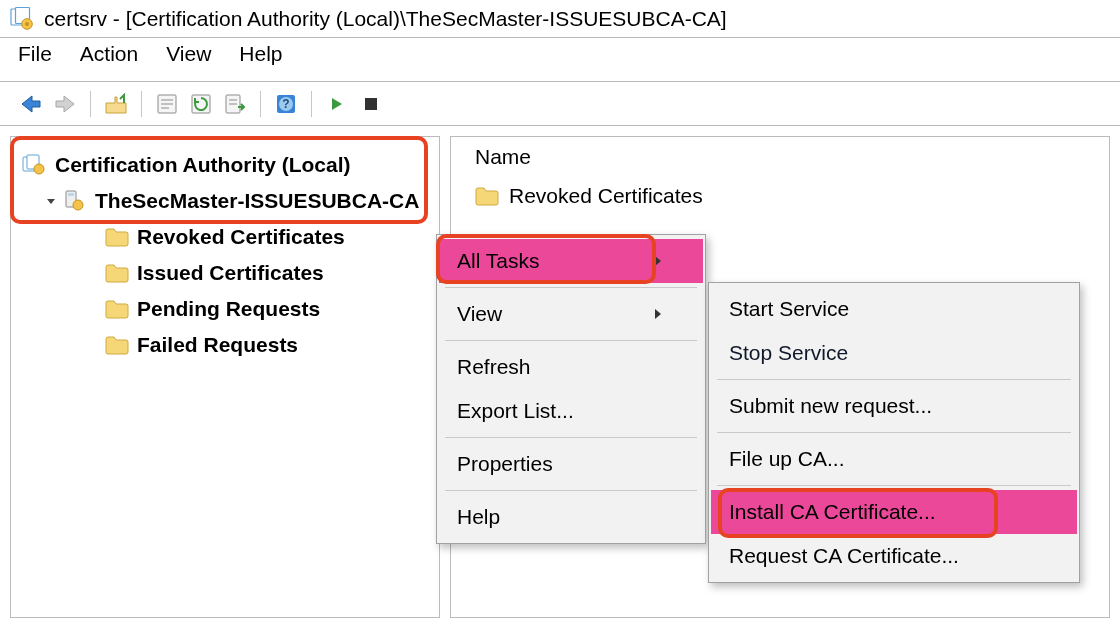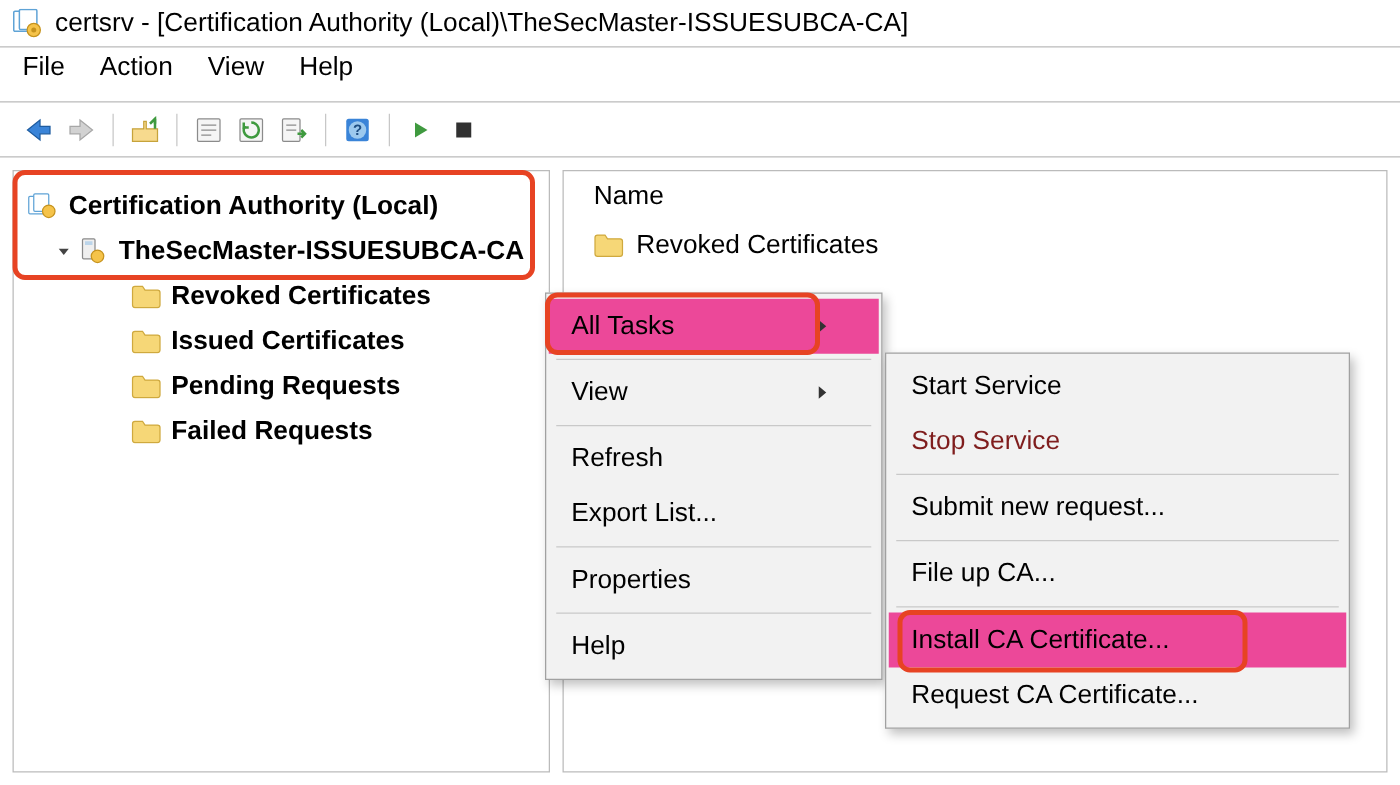--- a/index.html
+++ b/index.html
@@ -95,21 +95,21 @@
   }
   .ctx-row {
     display:flex; align-items:center;
     height: 44px;
     padding: 0 26px 0 18px;
     white-space: nowrap;
   }
   .ctx-row.hl { background: #ec4899; }
   .ctx-row .label { flex:1; }
   .ctx-row .arrow { width: 24px; text-align:right; color:#333; }
-  .ctx-row.disabled { color:#7f1d1d; }
+  .ctx-row.disabled { color:#0f172a; }
   .ctx-sep { height: 1px; background:#c9c9c9; margin: 4px 6px; }
 
   
   svg { display:block; }
 </style>
 </head>
 <body>
 
 <div class="window">
 

